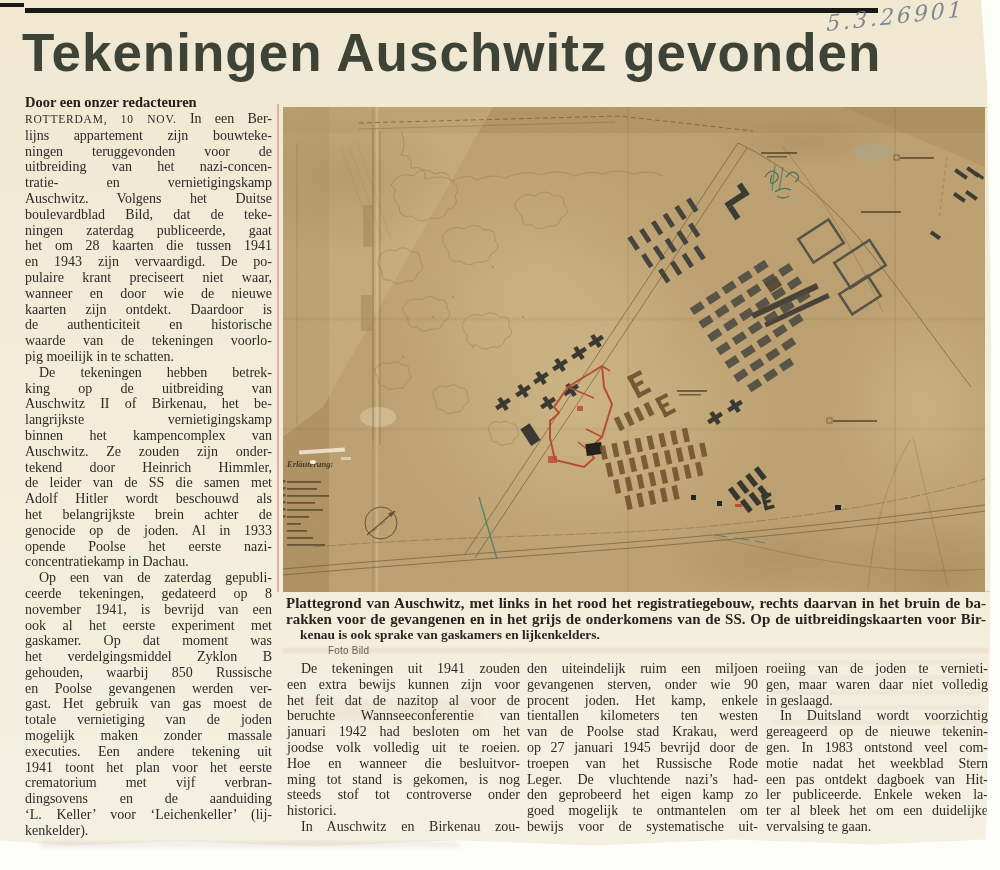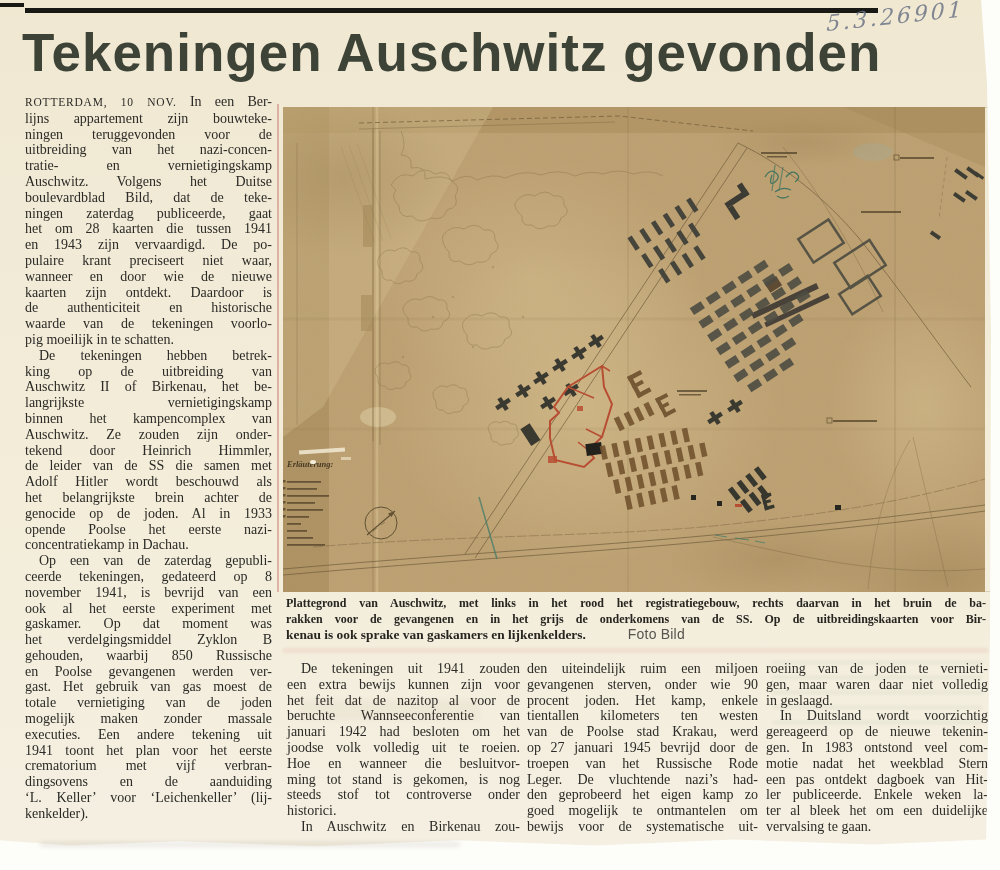--- a/index.html
+++ b/index.html
@@ -41,27 +41,27 @@
     box-shadow:0 0 0 1px rgba(140,115,70,.25) inset;
     border-radius:31px;
   }
   .column-rule{
     position:absolute;left:277px;top:104px;width:1.5px;height:488px;
     background:rgba(205,130,120,.55);
   }
   .caption{position:absolute;left:286px;top:596px;width:700px;}
   .cl{
     font-size:13.4px;line-height:15.6px;font-weight:700;color:#272520;
-    text-align:justify;white-space:nowrap;
-  }
-  .caption .bl{font-size:12px;line-height:15.6px;font-weight:700;color:#272520;}
+    text-align:justify;white-space:nowrap;flex-direction:column;
+  }
+  .caption .bl{font-size:15px;line-height:15.6px;font-weight:700;color:#272520;}
   .cap-last{display:flex;align-items:baseline;}
   .credit{
     font-family:"Liberation Sans",sans-serif;font-weight:400;
-    font-size:14px;color:#55544e;margin-left:14px;letter-spacing:.2px;padding-left:28px;
+    font-size:10px;color:#55544e;margin-left:14px;letter-spacing:.2px;padding-left:28px;
   }
   .bcol1{left:287px;top:661px;width:233px;}
   .bcol2{left:527px;top:661px;width:231px;}
   .bcol3{left:766px;top:661px;width:222px;}
   .ghost1{
     position:absolute;left:772px;top:658px;width:210px;height:66px;
     background:repeating-linear-gradient(0deg,rgba(130,150,135,.10) 0 3px,transparent 3px 15px);
     filter:blur(1.5px);border-radius:4px;pointer-events:none;
   }
   .ghost2{
@@ -82,20 +82,21 @@
 
 <div class="clipping">
 
   <div class="top-rule"></div>
   <div class="corner-mark"></div>
 
   <div class="headline">Tekeningen Auschwitz gevonden</div>
   <div class="handwriting">5.3.26901</div>
 
   <div class="col left-col">
+    <div class="byline">Door een onzer redacteuren</div>
     <div class="bl jl">
       <span class="smallcaps">ROTTERDAM, 10 NOV.</span><span> In een Ber-</span>
     </div>
     <div>
         <div class="bl jl">lijns appartement zijn bouwteke-</div>
         <div class="bl jl">ningen teruggevonden voor de</div>
         <div class="bl jl">uitbreiding van het nazi-concen-</div>
         <div class="bl jl">tratie- en vernietigingskamp</div>
         <div class="bl jl">Auschwitz. Volgens het Duitse</div>
         <div class="bl jl">boulevardblad Bild, dat de teke-</div>

